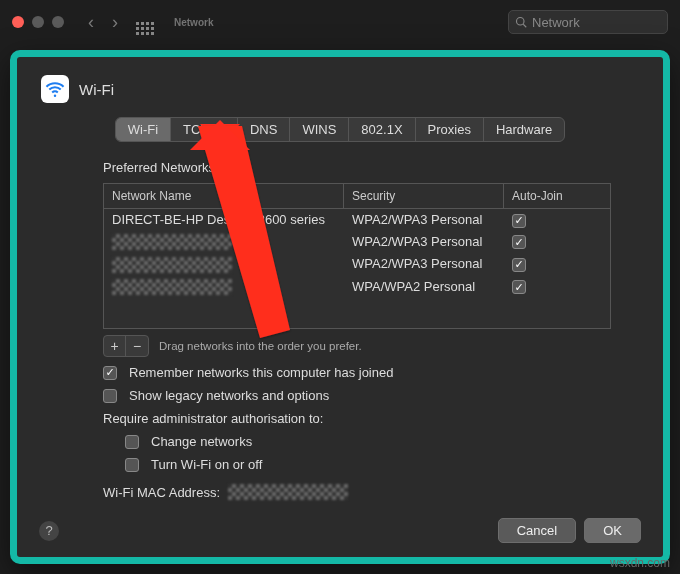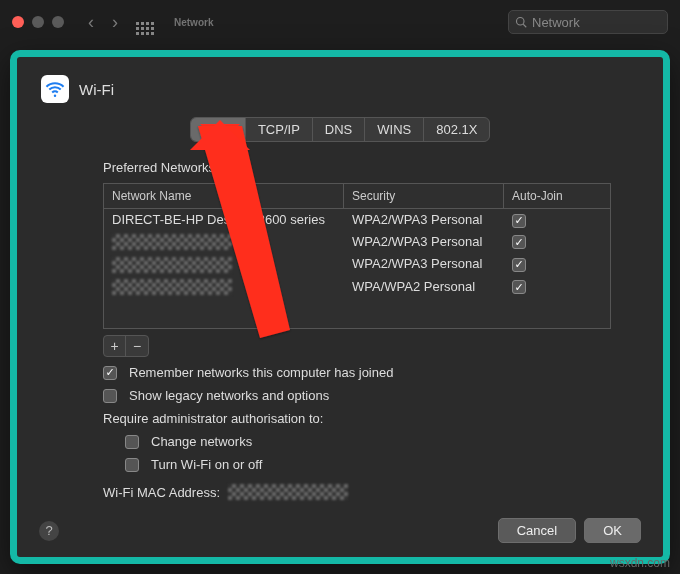--- a/index.html
+++ b/index.html
@@ -99,20 +99,22 @@
     </div>
     <span class="sheet-title">Wi-Fi</span>
   </div>
 
   <div class="tabs">
     <div class="tab active">Wi-Fi</div>
     <div class="tab">TCP/IP</div>
     <div class="tab">DNS</div>
     <div class="tab">WINS</div>
     <div class="tab">802.1X</div>
+    <div class="tab">Proxies</div>
+    <div class="tab">Hardware</div>
   </div>
 
   <div class="section">
     <div class="section-title">Preferred Networks:</div>
     <div class="table">
       <div class="thead">
         <div>Network Name</div>
         <div>Security</div>
         <div>Auto-Join</div>
       </div>
@@ -137,20 +139,21 @@
             <div>WPA/WPA2 Personal</div>
             <div><span class="checkbox checked"></span></div>
           </div>
         </div>
     </div>
     <div class="addremove">
       <div class="pm">
         <button>+</button>
         <button>−</button>
       </div>
+      <span class="hint">Drag networks into the order you prefer.</span>
     </div>
 
     <div class="opt">
       <span class="checkbox checked"></span>
       <span>Remember networks this computer has joined</span>
     </div>
     <div class="opt">
       <span class="checkbox"></span>
       <span>Show legacy networks and options</span>
     </div>

